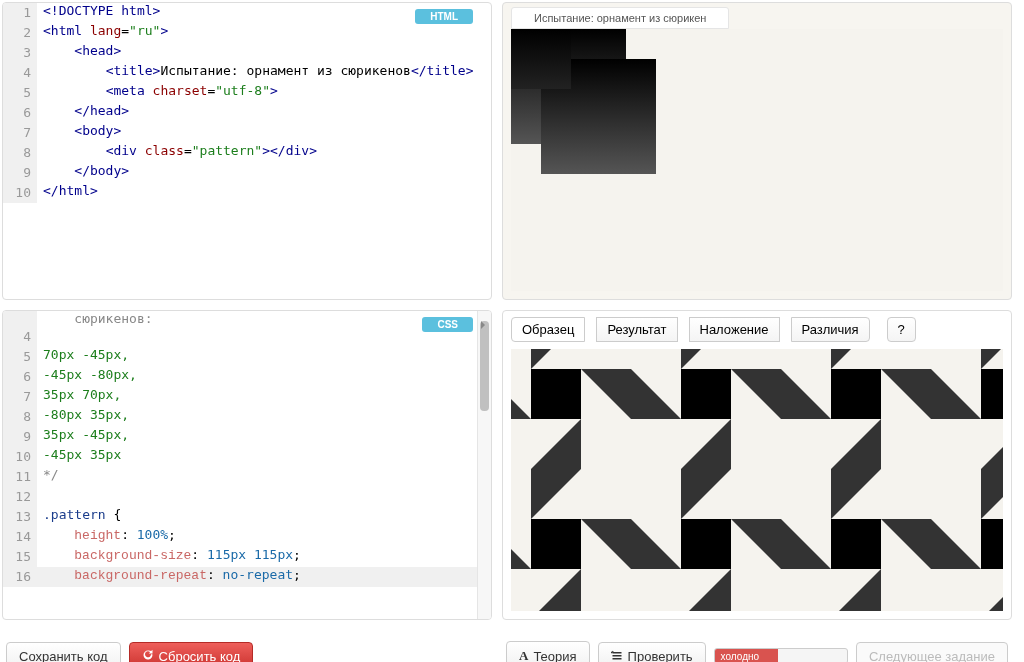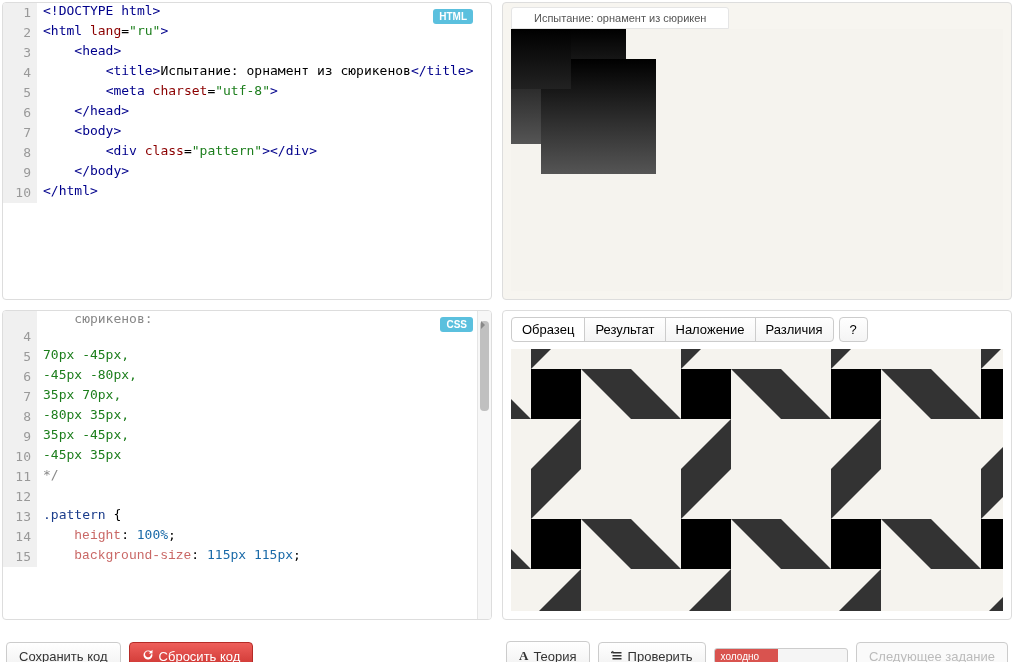--- a/index.html
+++ b/index.html
@@ -25,21 +25,21 @@
   position: relative;
   overflow: hidden;
 }
 .badge {
   position: absolute;
   top: 6px;
   right: 18px;
   color: #fff;
   font-size: 10px;
   font-weight: bold;
-  padding: 2px 6px;
+  padding: 2px 15px;
   border-radius: 3px;
   font-family: Arial, sans-serif;
   z-index: 5;
 }
 .badge-html { background: #5bc0de; }
 .badge-css { background: #5bc0de; }
 .badge-css::after {
   content: '';
   position: absolute;
   right: -12px;
@@ -106,21 +106,21 @@
   background: #f5f3ee;
   overflow: hidden;
 }
 
 
 .sample-area {
   position: relative;
 }
 .tabbar {
   display: flex;
-  gap: 0;
+  gap: 12px;
   padding: 6px 8px 0 8px;
   font-family: Arial, sans-serif;
   font-size: 13px;
 }
 .tab {
   border: 1px solid #ccc;
   background: linear-gradient(#fff,#f4f4f4);
   padding: 4px 10px;
   cursor: pointer;
   margin-right: -1px;
@@ -326,20 +326,24 @@
           <div class="gutter">13</div>
           <div class="code-line"><span class="keyword">.pattern</span><span> {</span></div>
         </div>
         <div class="code-row">
           <div class="gutter">14</div>
           <div class="code-line">    <span class="prop">height</span><span>: </span><span class="value">100%</span><span>;</span></div>
         </div>
         <div class="code-row">
           <div class="gutter">15</div>
           <div class="code-line">    <span class="prop">background-size</span><span>: </span><span class="value">115px 115px</span><span>;</span></div>
+        </div>
+        <div class="code-row">
+          <div class="gutter">16</div>
+          <div class="code-line active">    <span class="prop">background-repeat</span><span>: </span><span class="value">no-repeat</span><span>;</span></div>
         </div>
       </div>
     <div class="scrollbar">
       <div class="scroll-thumb" style="top:10px;height:90px"></div>
     </div>
   </div>
 
   <div class="panel sample-area">
     <div class="tabbar">
       <div class="tab first active">Образец</div>

